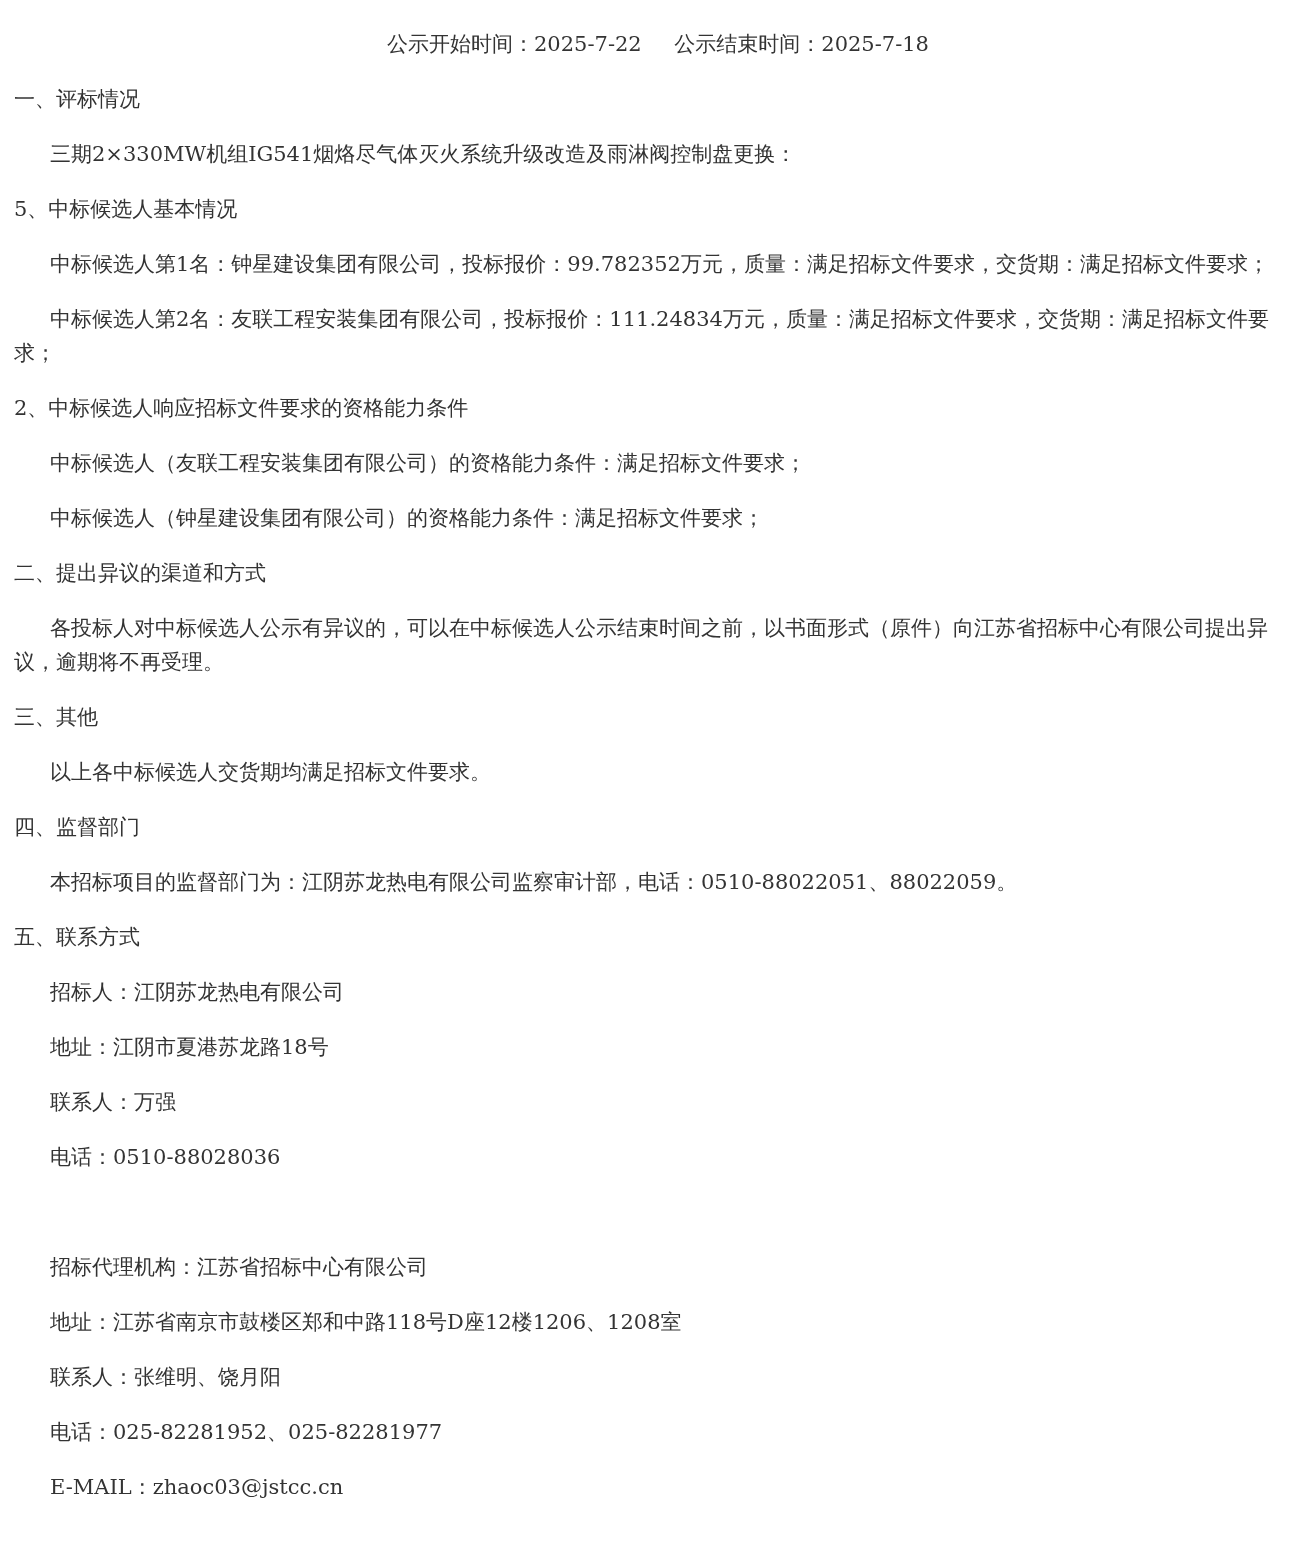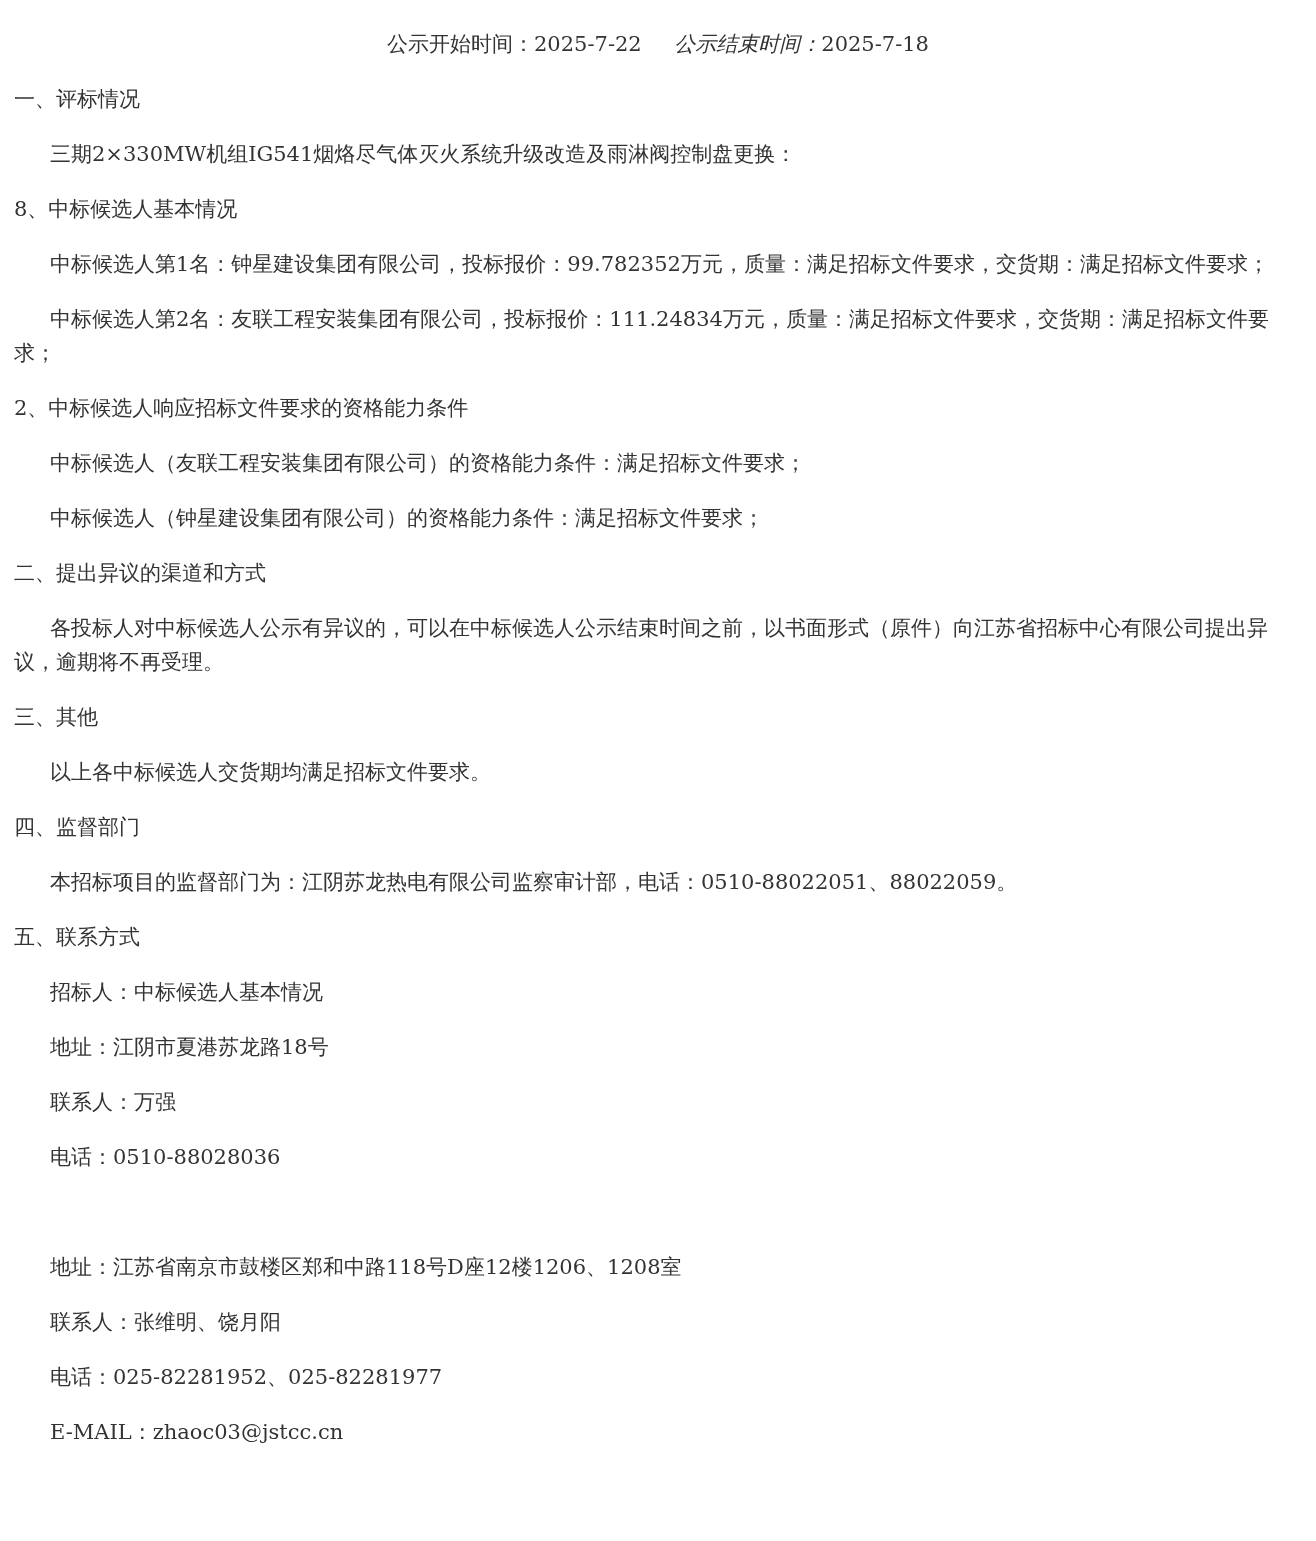--- a/index.html
+++ b/index.html
@@ -30,57 +30,57 @@
     font-weight: bold;
   }
   .bold {
     font-weight: bold;
   }
   .indent {
     text-indent: 36px;
   }
   .gap {
     margin-left: 1.55em;
-    font-style: italic;
   }
   .blank {
     min-height: 34px;
   }
 </style>
 </head>
 <body>
 
 <div class="doc">
 
   <p class="center"><span>公示开始时间：</span><span>2025-7-22</span><span class="gap">公示结束时间：</span><span>2025-7-18</span></p>
 
   <h2>一、评标情况</h2>
   <p class="indent bold">三期2×330MW机组IG541烟烙尽气体灭火系统升级改造及雨淋阀控制盘更换：</p>
-  <p>8、中标候选人基本情况</p>
+  <p>5、中标候选人基本情况</p>
   <p class="indent">中标候选人第1名：钟星建设集团有限公司，投标报价：99.782352万元，质量：满足招标文件要求，交货期：满足招标文件要求；</p>
   <p class="indent">中标候选人第2名：友联工程安装集团有限公司，投标报价：111.24834万元，质量：满足招标文件要求，交货期：满足招标文件要求；</p>
   <p>2、中标候选人响应招标文件要求的资格能力条件</p>
   <p class="indent">中标候选人（友联工程安装集团有限公司）的资格能力条件：满足招标文件要求；</p>
   <p class="indent">中标候选人（钟星建设集团有限公司）的资格能力条件：满足招标文件要求；</p>
 
   <h2>二、提出异议的渠道和方式</h2>
   <p class="indent">各投标人对中标候选人公示有异议的，可以在中标候选人公示结束时间之前，以书面形式（原件）向江苏省招标中心有限公司提出异议，逾期将不再受理。</p>
 
   <h2>三、其他</h2>
   <p class="indent">以上各中标候选人交货期均满足招标文件要求。</p>
 
   <h2>四、监督部门</h2>
   <p class="indent">本招标项目的监督部门为：江阴苏龙热电有限公司监察审计部，电话：0510-88022051、88022059。</p>
 
   <h2>五、联系方式</h2>
-  <p class="indent">招标人：中标候选人基本情况</p>
+  <p class="indent">招标人：江阴苏龙热电有限公司</p>
   <p class="indent">地址：江阴市夏港苏龙路18号</p>
   <p class="indent">联系人：万强</p>
   <p class="indent">电话：0510-88028036</p>
 
   <p class="blank"></p>
 
+  <p class="indent">招标代理机构：江苏省招标中心有限公司</p>
   <p class="indent">地址：江苏省南京市鼓楼区郑和中路118号D座12楼1206、1208室</p>
   <p class="indent">联系人：张维明、饶月阳</p>
   <p class="indent">电话：025-82281952、025-82281977</p>
   <p class="indent">E-MAIL：zhaoc03@jstcc.cn</p>
 
 </div>
 
 </body></html>

